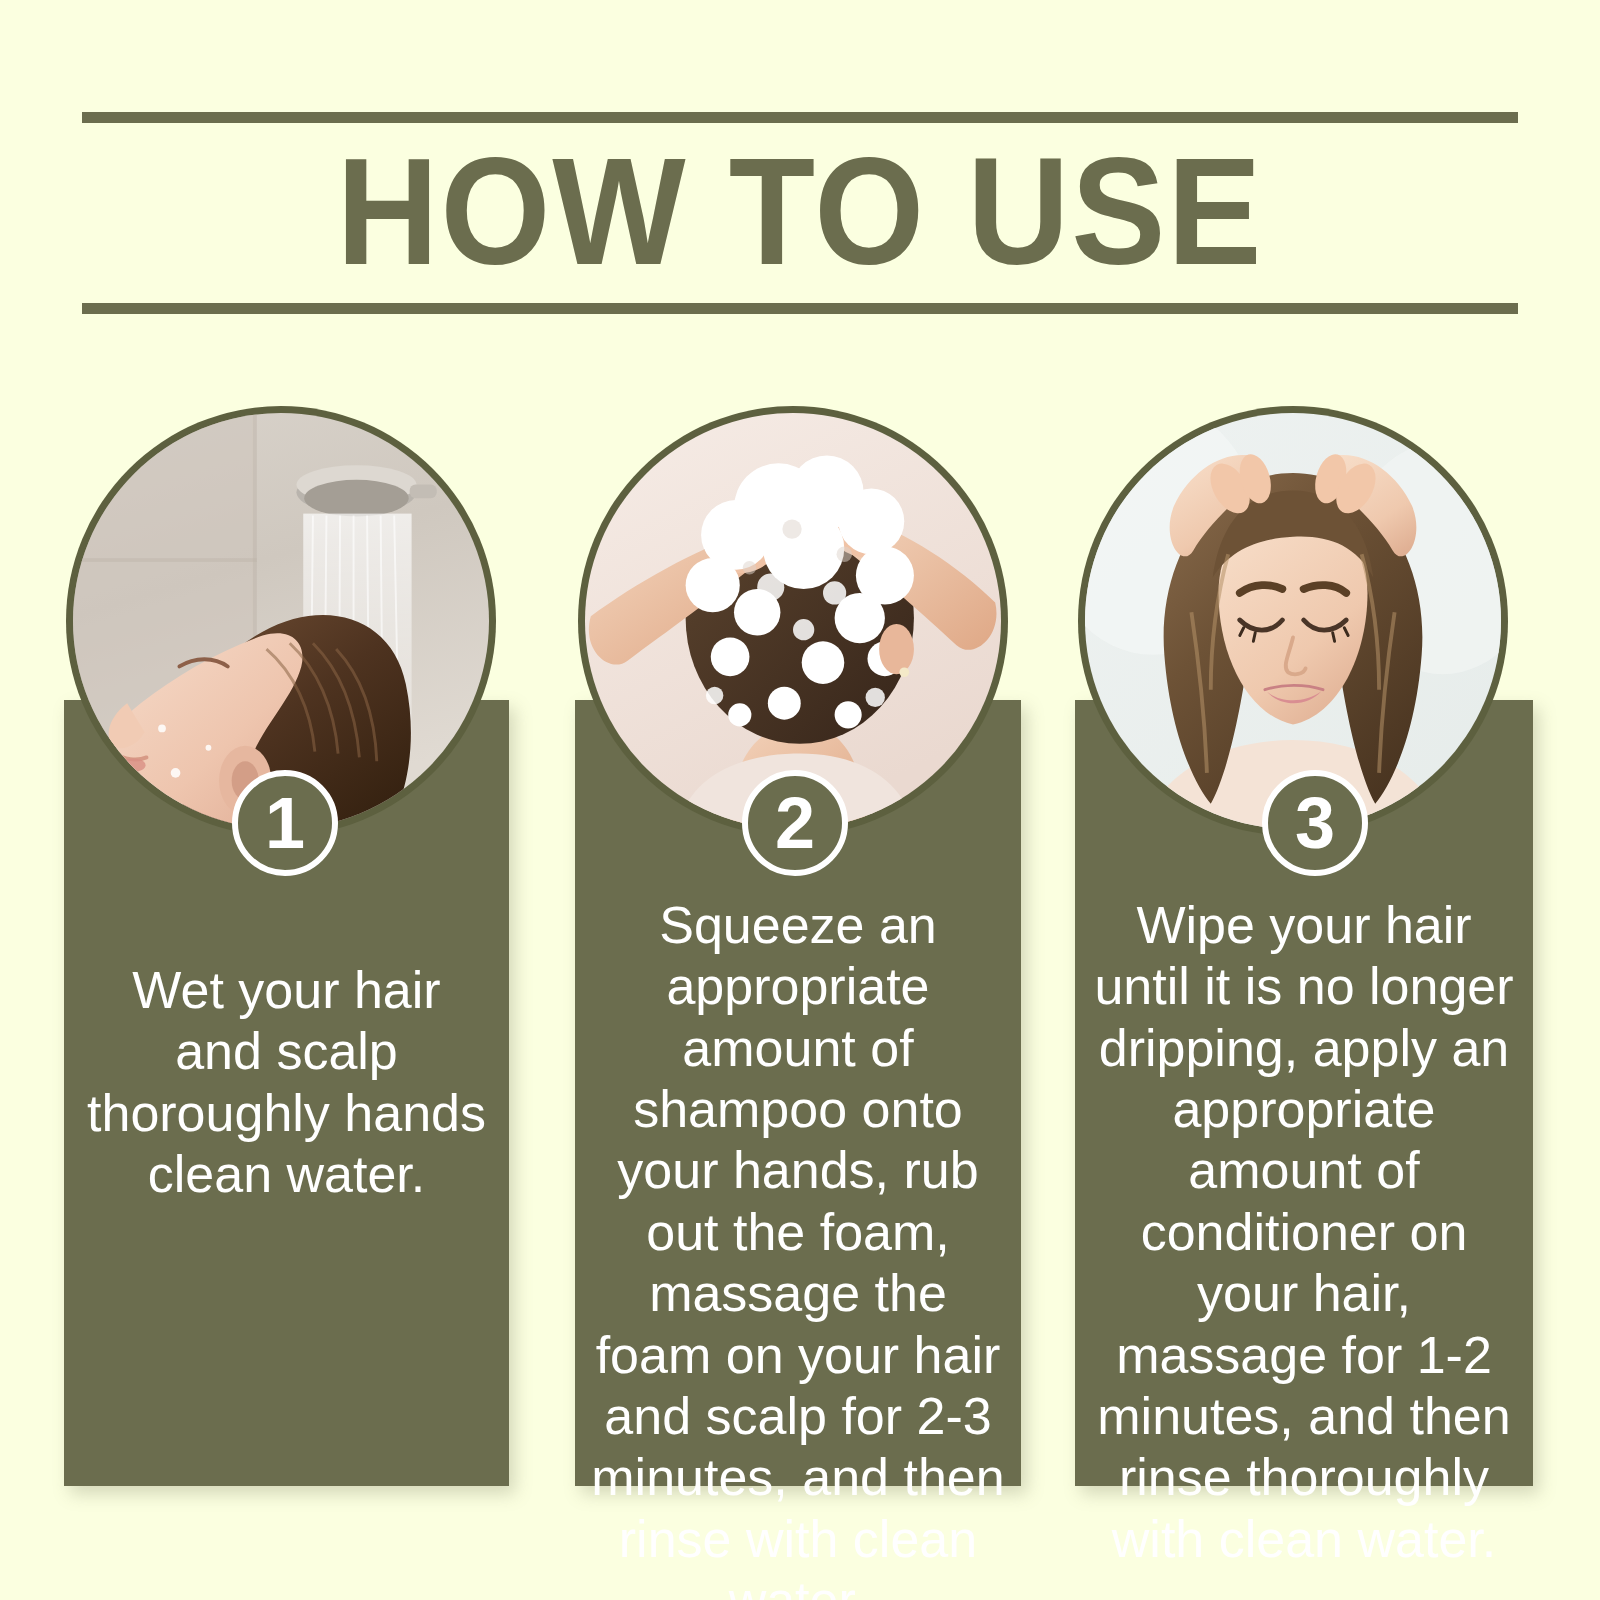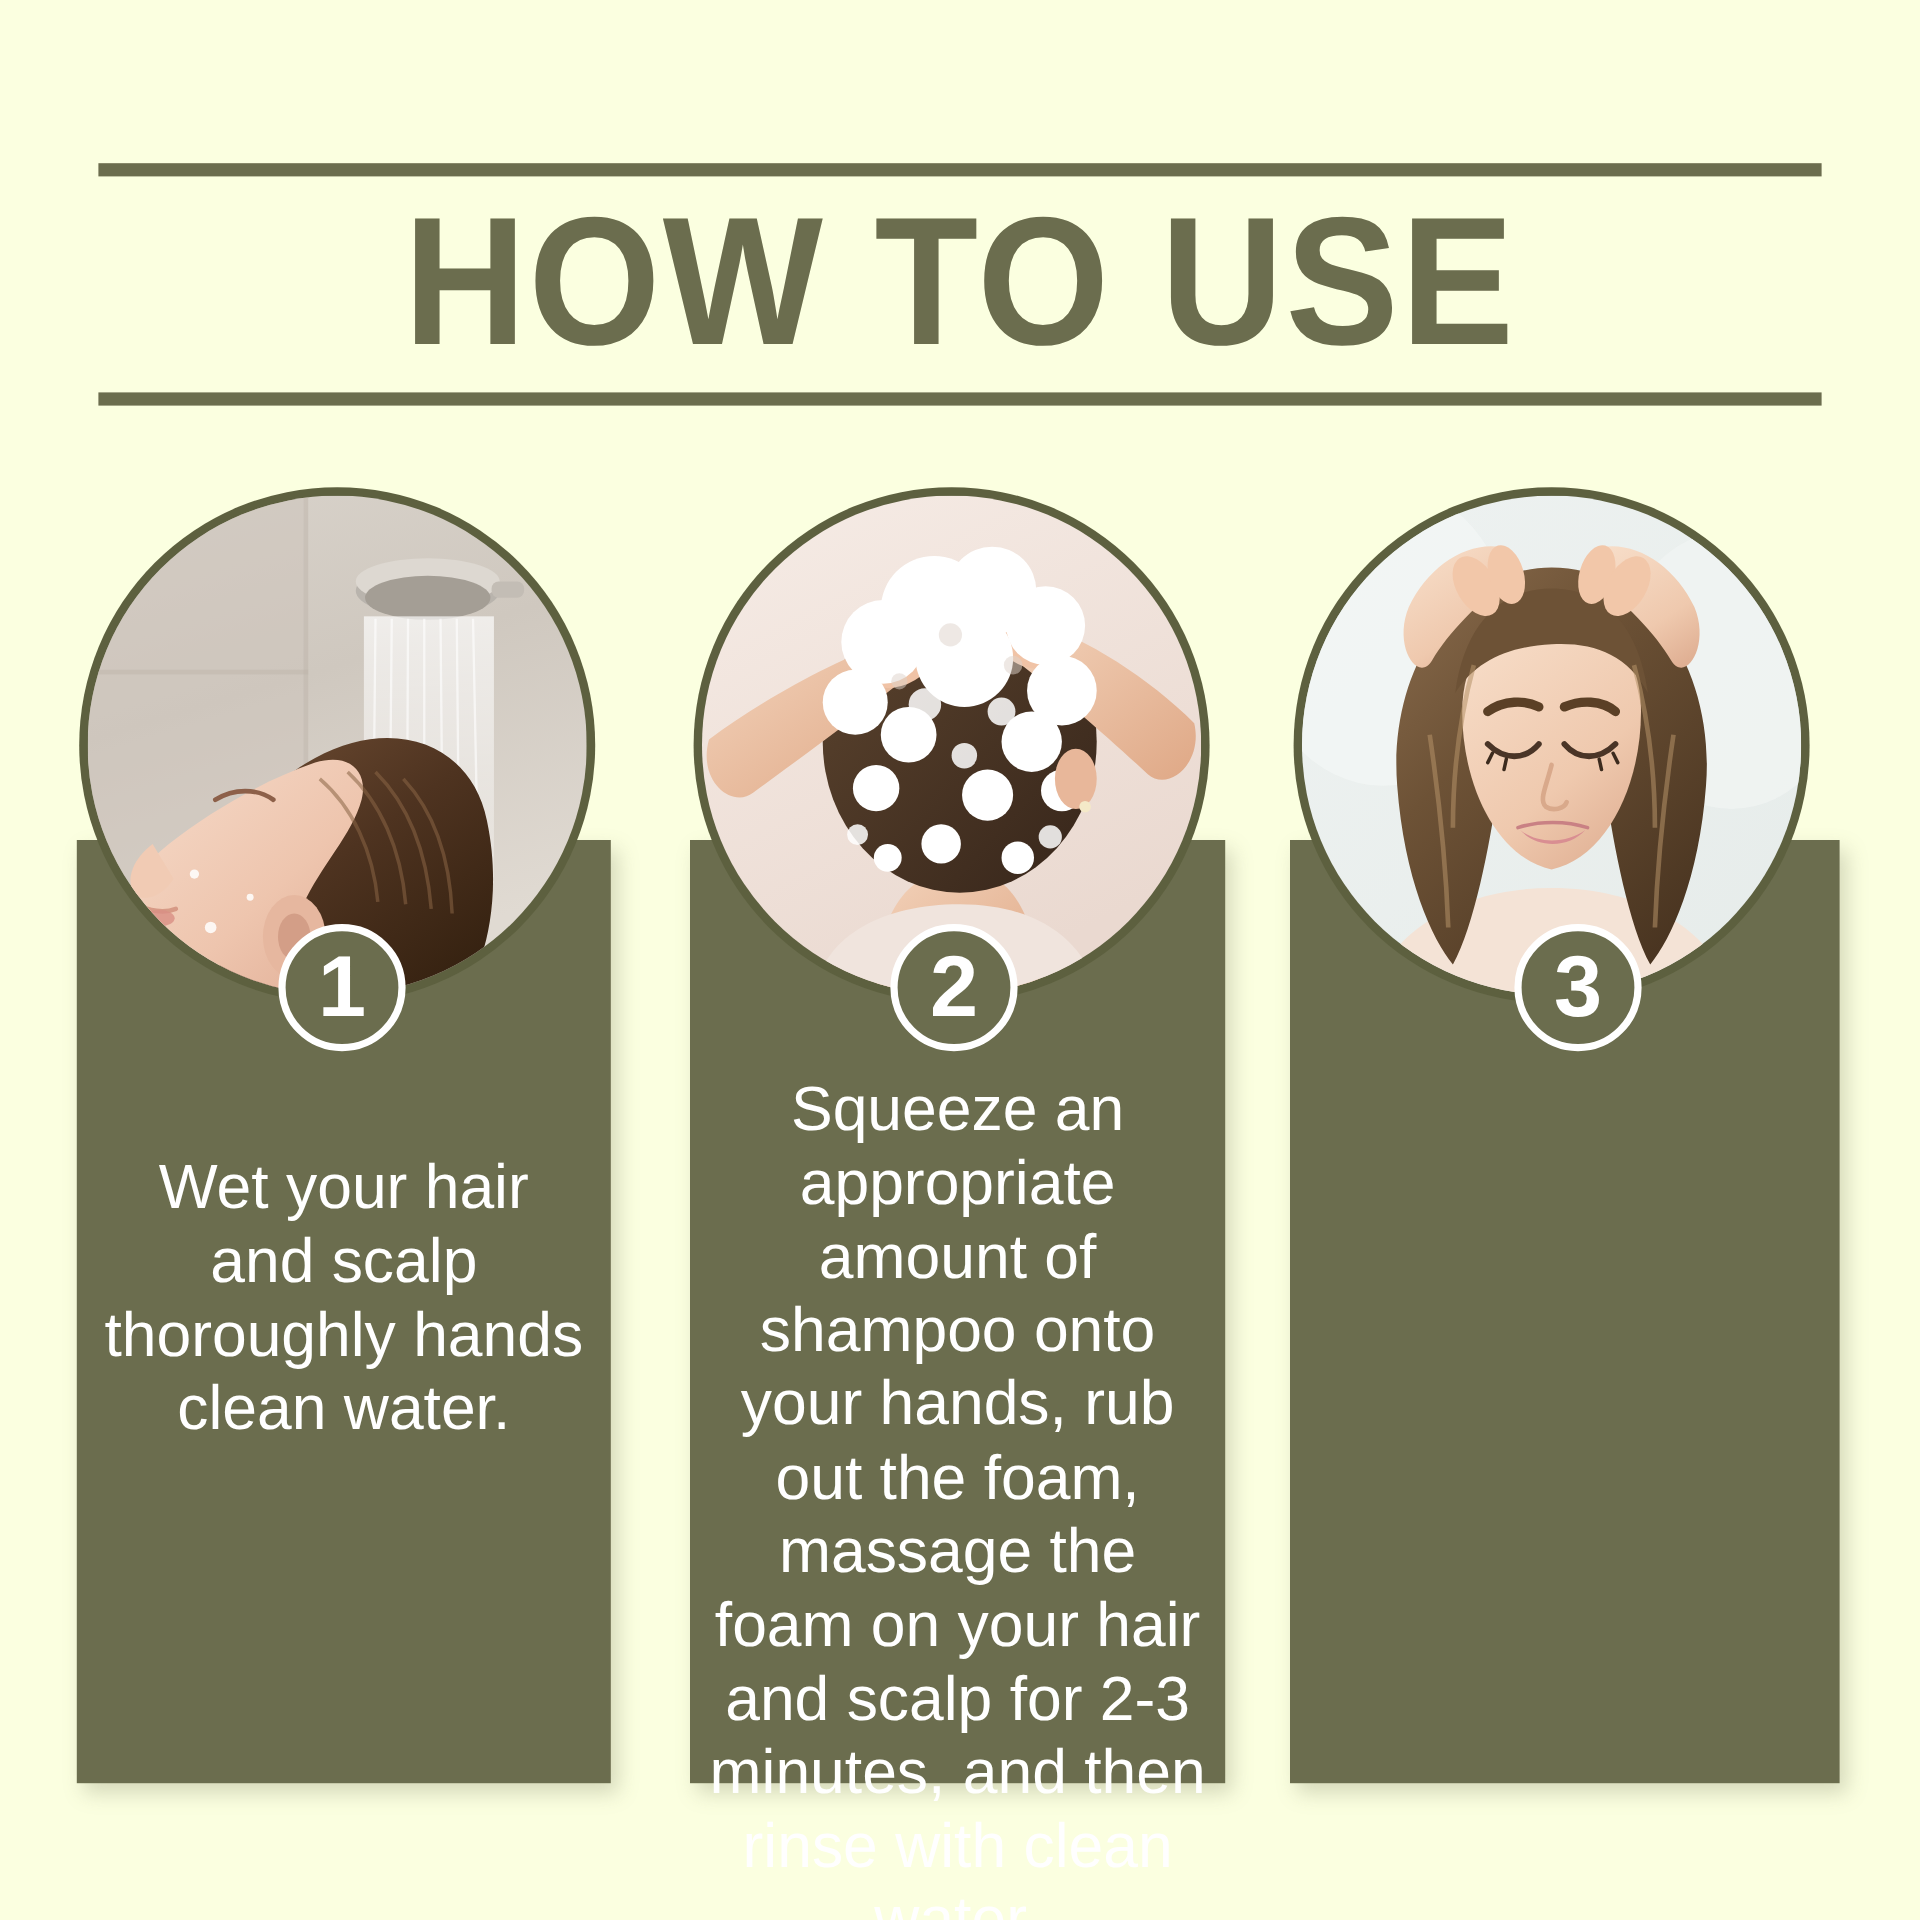--- a/index.html
+++ b/index.html
@@ -9,21 +9,20 @@
     font-family:"Liberation Sans", sans-serif;
     overflow:hidden;
     position:relative;
   }
 
   
   .header {
     position:absolute;
     left:82px; top:112px;
     width:1436px;
-    margin-top:24px;
   }
   .rule {
     width:100%;
     height:11px;
     background:#6b6d4e;
   }
   .title {
     text-align:center;
     color:#6b6d4e;
     font-size:152px;
@@ -345,14 +344,15 @@
           <path d="M286 146 C298 190 304 240 304 286"></path>
         </g>
       </svg>
     </div>
   </div>
 
   <div class="badge b3">
     <span>3</span>
   </div>
 
+  <div class="body-text t3">Wipe your hair until it is no longer dripping, apply an appropriate amount of conditioner on your hair, massage for 1-2 minutes, and then rinse thoroughly with clean water.</div>
 
 </div>
 
 </body></html>

